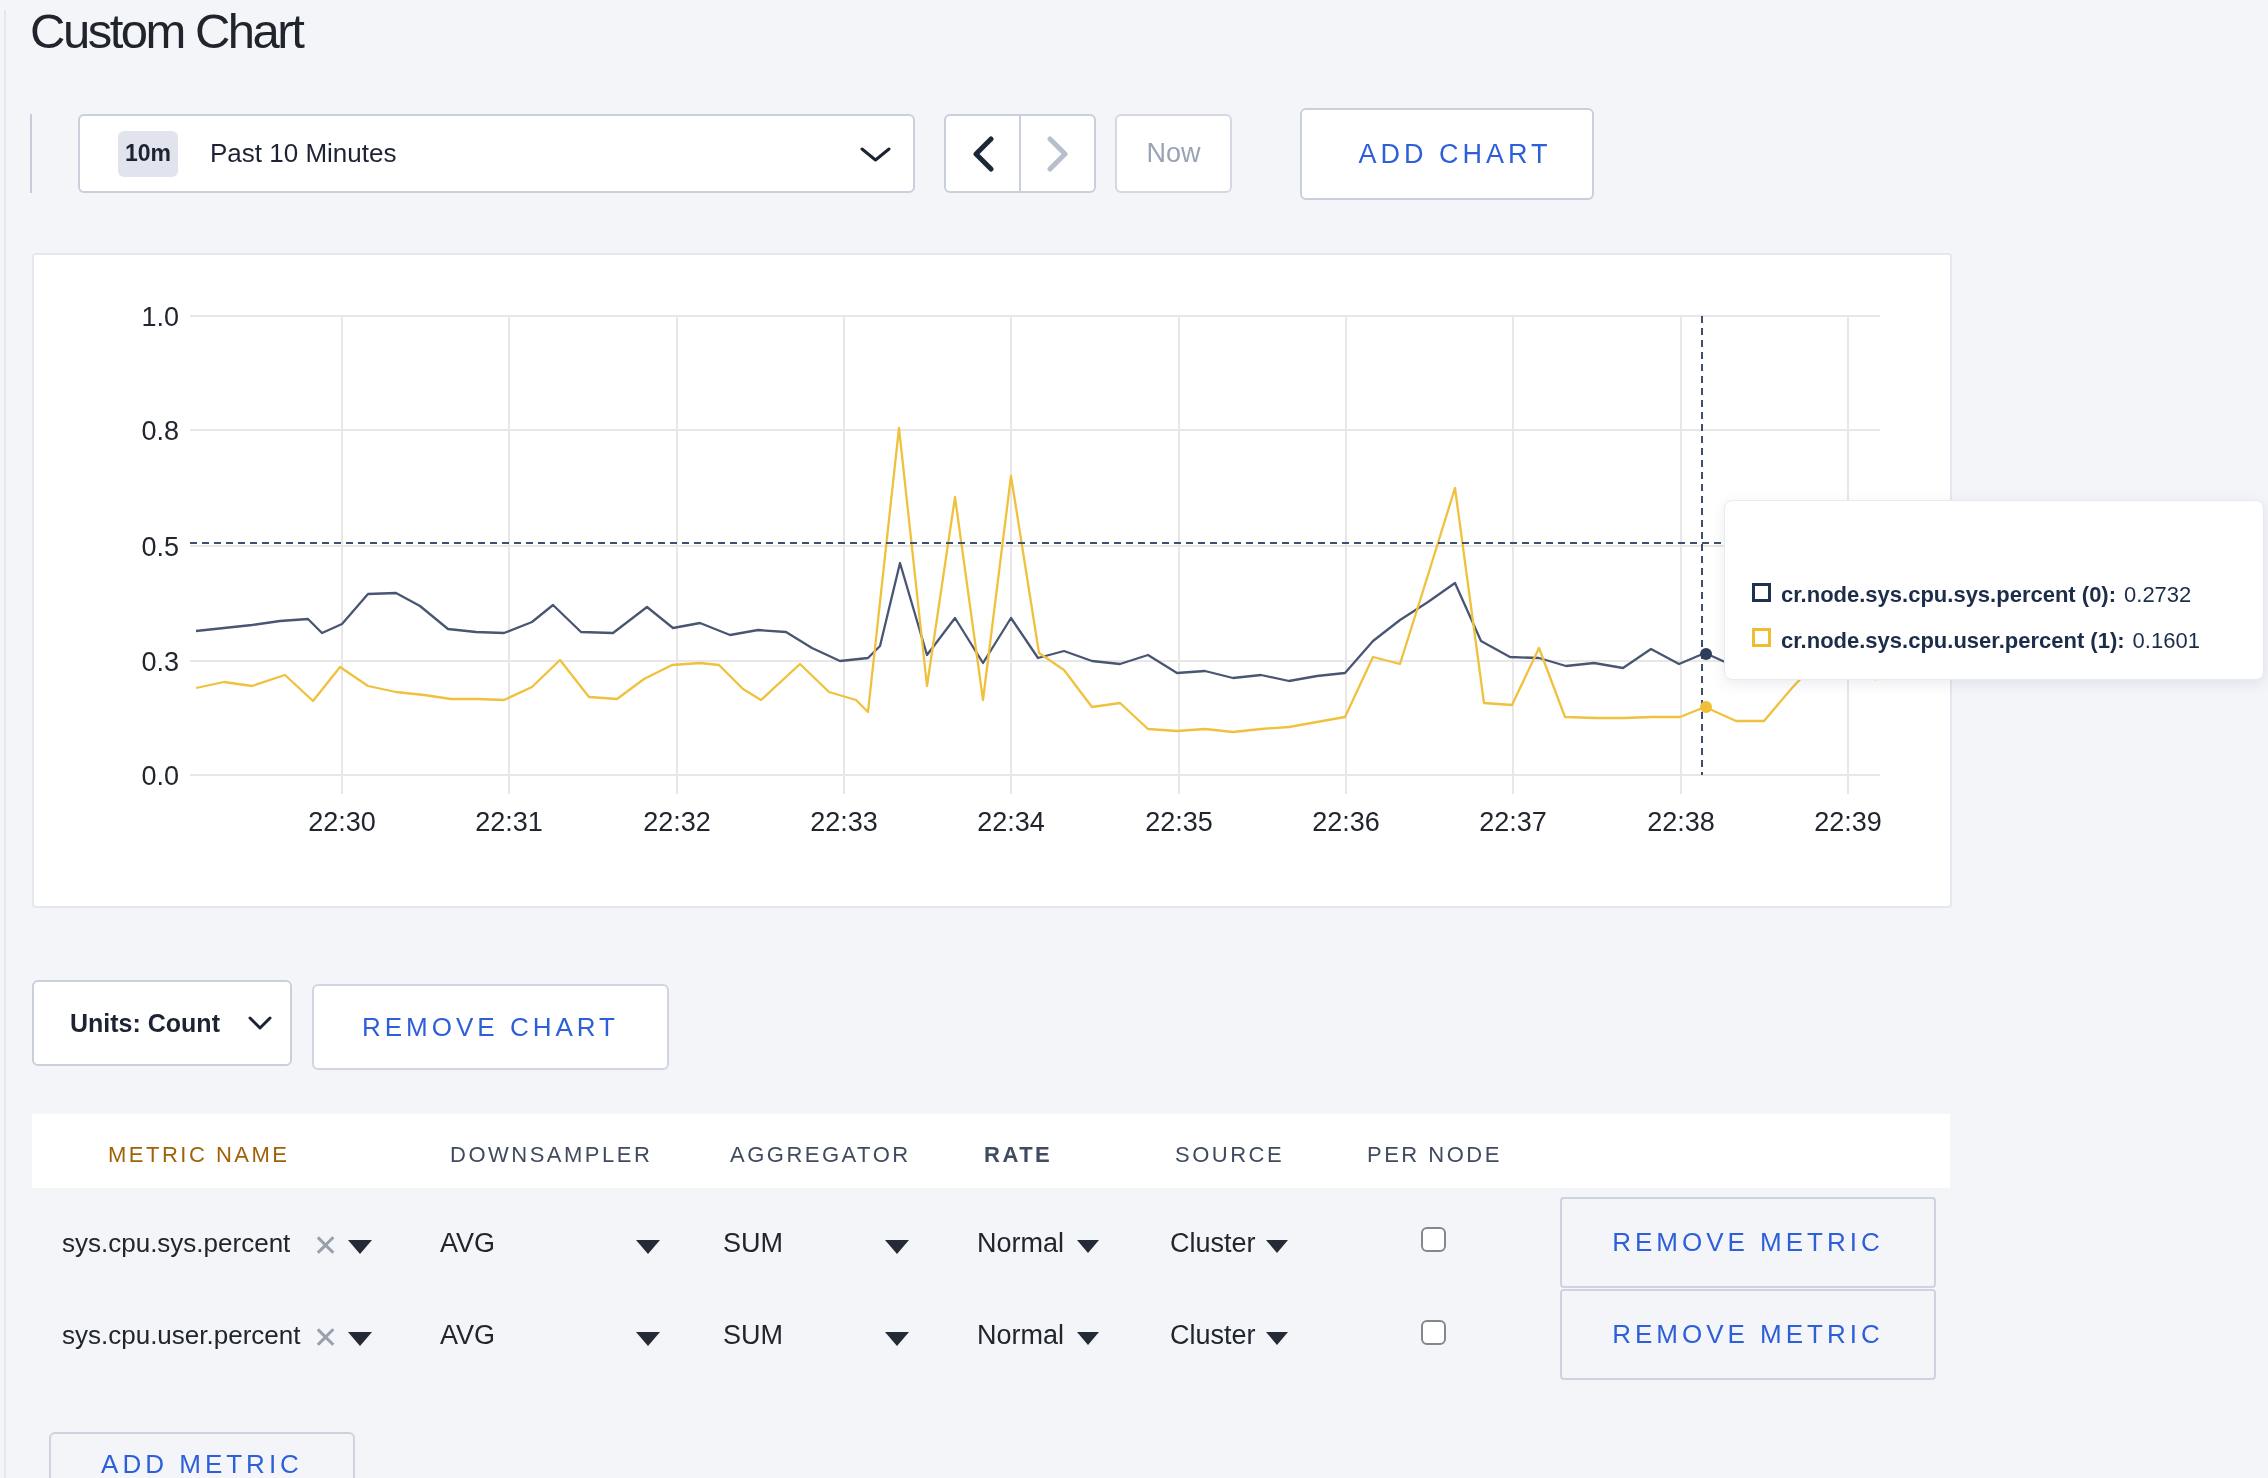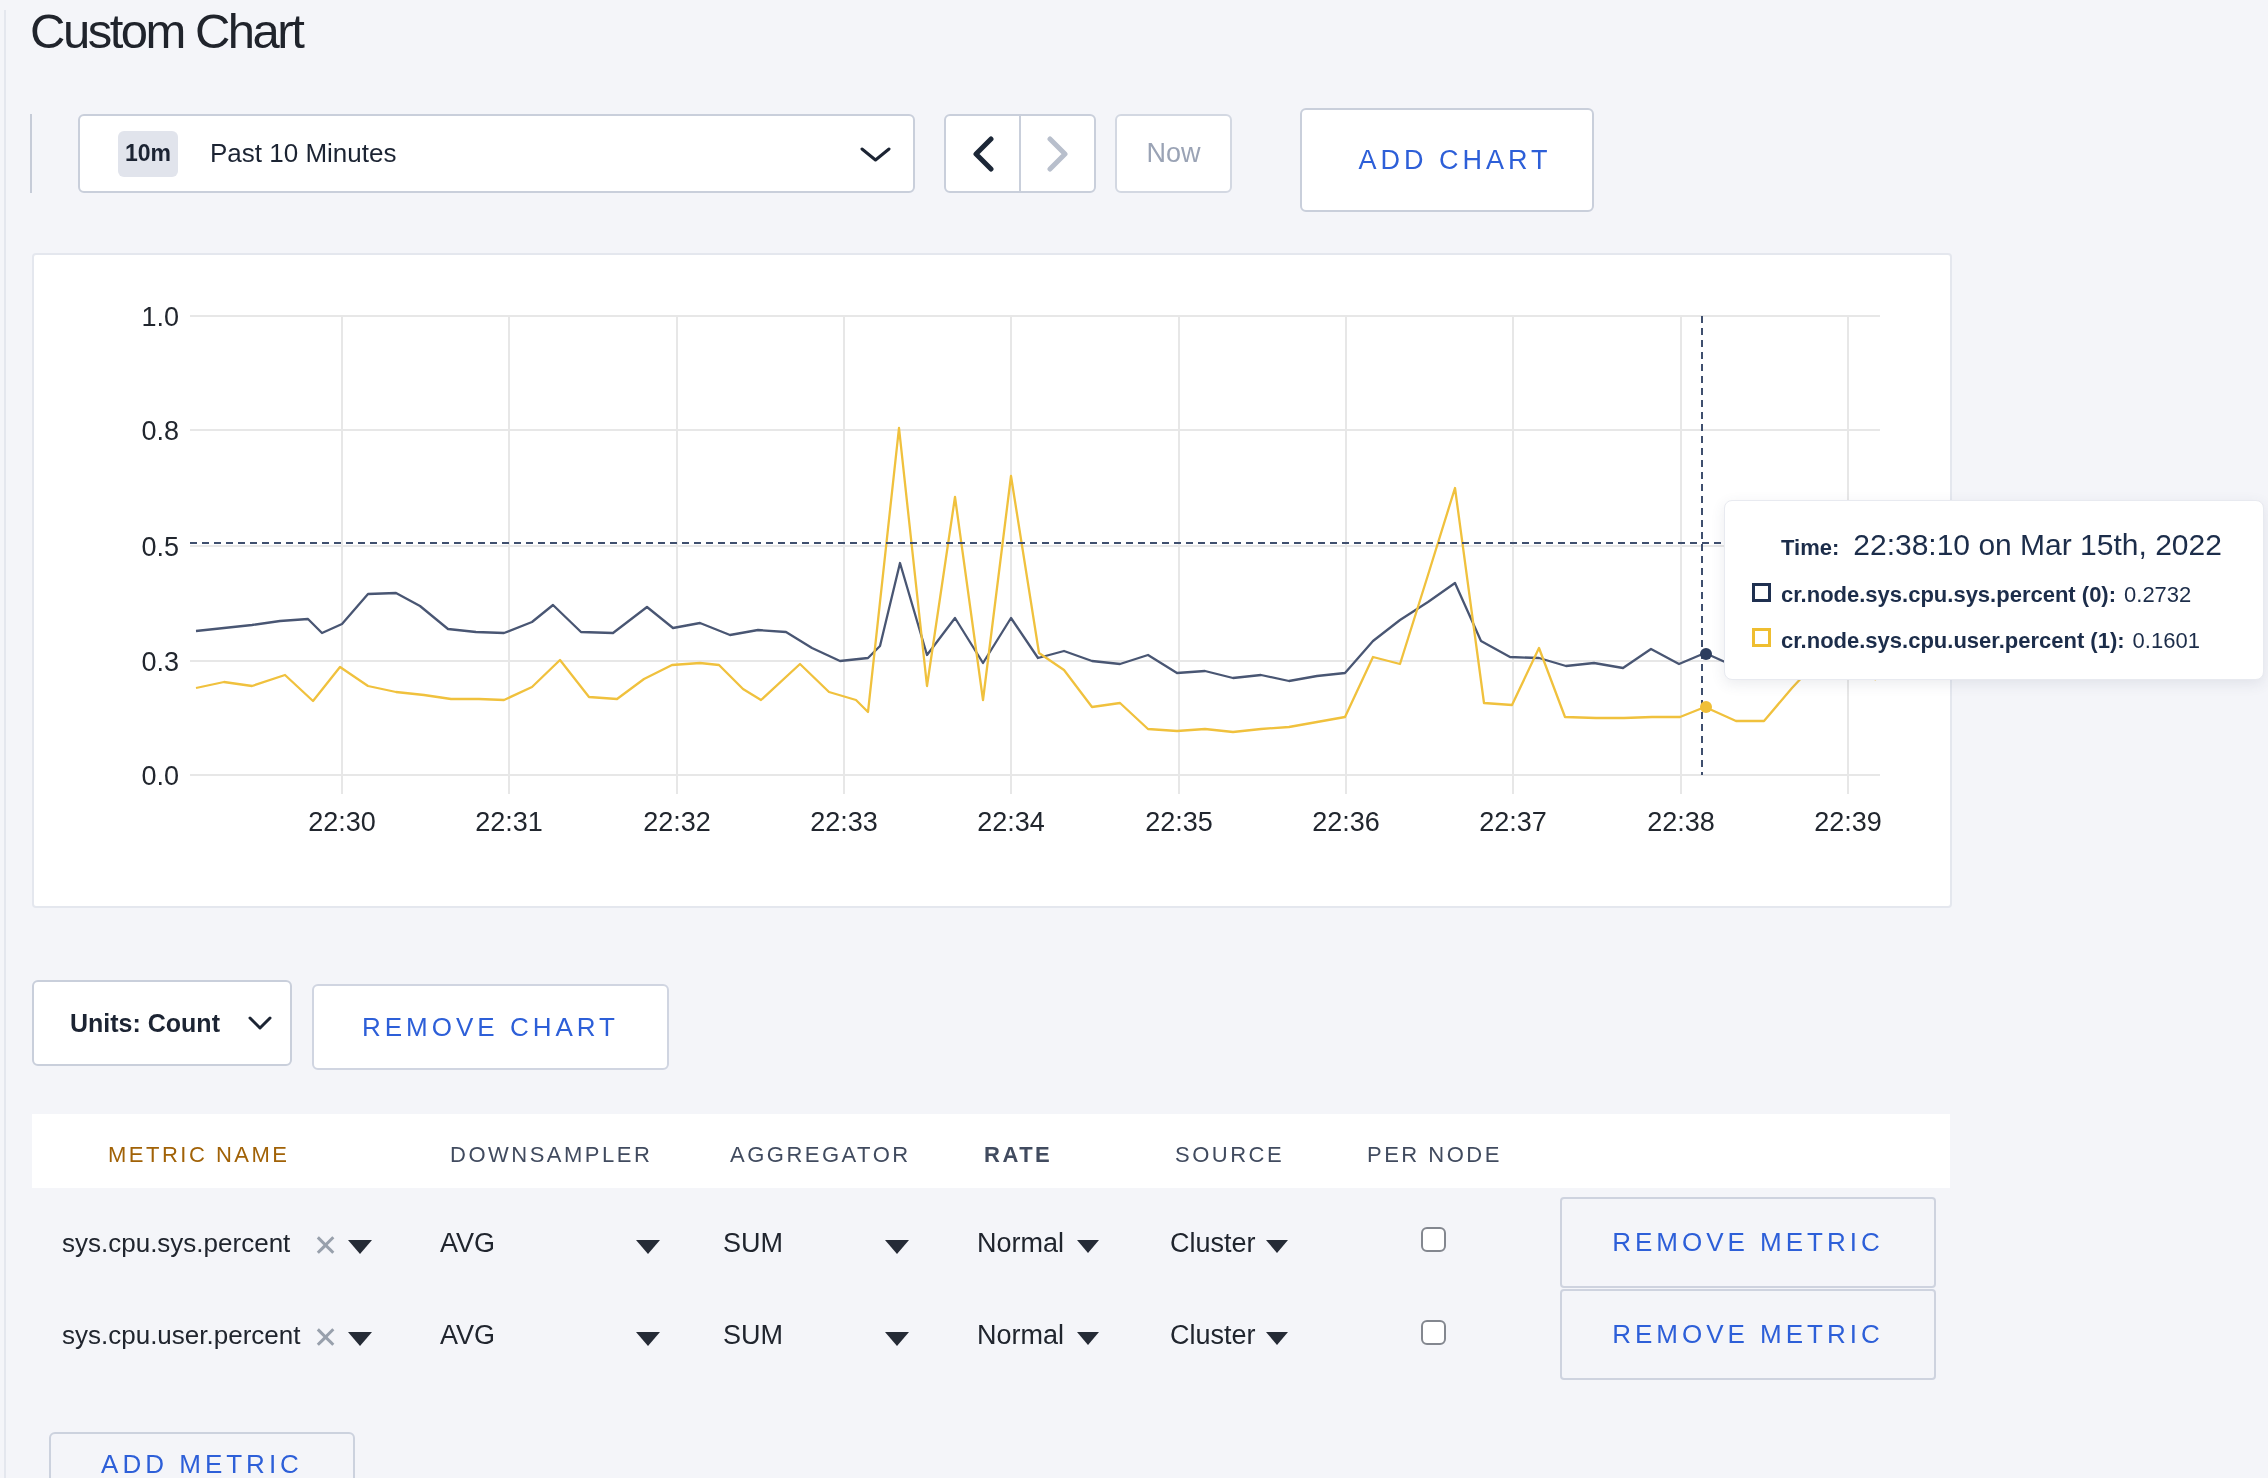--- a/index.html
+++ b/index.html
@@ -44,21 +44,21 @@
   <path d="M20 3 L5 18 L20 33" fill="none" stroke="#1c2737" stroke-width="5" stroke-linecap="round" stroke-linejoin="round"></path>
 </svg>
 <svg class="abs" style="left:1046px; top:136px;" width="24" height="36" viewBox="0 0 24 36">
   <path d="M4 3 L19 18 L4 33" fill="none" stroke="#b8bfcc" stroke-width="5" stroke-linecap="round" stroke-linejoin="round"></path>
 </svg>
 
 <div class="btn" style="left:1115px; top:114px; width:117px; height:79px; border-color:#d3d8e2;">
   <span style="font-size:27px; color:#9aa3b5;">Now</span>
 </div>
 
-<div class="btn" style="left:1300px; top:108px; width:294px; height:104px;padding-left:16px;">
+<div class="btn" style="left:1300px; top:108px; width:294px; height:92px;padding-left:16px;">
   <span class="blue" style="font-size:27px; letter-spacing:4px; font-weight:500;">ADD CHART</span>
 </div>
 
 <div class="abs" style="left:32px; top:253px; width:1920px; height:655px; background:#fff; border:2px solid #e4e7ee; border-radius:4px;"></div>
 
 <svg class="abs" style="left:0; top:0;" width="2268" height="1478" viewBox="0 0 2268 1478">
   <g stroke="#e7e7e7" stroke-width="2">
     <line x1="190" y1="316" x2="1880" y2="316"></line>
     <line x1="190" y1="430" x2="1880" y2="430"></line>
     <line x1="190" y1="546" x2="1880" y2="546"></line>
@@ -106,21 +106,20 @@
   <polyline fill="none" stroke="#f0c13d" stroke-width="2.3" stroke-linejoin="round" points="196,688 224,682 252,686 285,675 313,701 340,667 368,686 396,692 424,695 451,699 479,699 504,700 532,687 560,660 589,697 617,699 644,679 672,665 700,663 719,665 743,689 761,700 800,664 829,692 856,700 868,712 899,428 927,686 955,497 983,700 1011,476 1039,653 1064,670 1092,707 1120,703 1148,729 1177,731 1205,729 1233,732 1261,729 1289,727 1317,722 1345,717 1373,657 1400,664 1428,575 1455,488 1484,703 1512,705 1539,648 1565,717 1596,718 1624,718 1652,717 1680,717 1705,707 1736,721 1764,721 1792,688 1820,658 1848,640 1876,680"></polyline>
   <g stroke="#3f4f6e" stroke-width="2" stroke-dasharray="7 5">
     <line x1="1702" y1="316" x2="1702" y2="775"></line>
     <line x1="190" y1="543" x2="1880" y2="543"></line>
   </g>
   <circle cx="1706" cy="654" r="6" fill="#2c3d5e"></circle>
   <circle cx="1706" cy="707" r="6" fill="#f0bf38"></circle>
 </svg>
 
 <div class="abs" style="left:1724px; top:500px; width:540px; height:180px; background:#fff; border:1px solid #e8eaf0; border-radius:8px; box-shadow:0 4px 14px rgba(60,70,100,0.10); color:#1c2d4a; white-space:nowrap;">
-  <div class="abs" style="left:56px; top:27px; font-size:22px;"><span style="font-weight:bold;">Time:</span><span style="display:inline-block; width:14px;"></span><span style="font-size:30px;">22:38:10 on Mar 15th, 2022</span></div>
   <div class="abs" style="left:27px; top:82px; width:19px; height:19px; border:3px solid #1f3050;"></div>
   <div class="abs" style="left:56px; top:81px; font-size:22px;"><span style="font-weight:bold;">cr.node.sys.cpu.sys.percent (0):</span><span style="display:inline-block; width:8px;"></span><span>0.2732</span></div>
   <div class="abs" style="left:27px; top:127px; width:19px; height:19px; border:3px solid #efbe30;"></div>
   <div class="abs" style="left:56px; top:127px; font-size:22px;"><span style="font-weight:bold;">cr.node.sys.cpu.user.percent (1):</span><span style="display:inline-block; width:8px;"></span><span>0.1601</span></div>
 </div>
 
 <div class="btn" style="left:32px; top:980px; width:260px; height:86px; justify-content:flex-start;gap:14px;">
   <span style="margin-left:36px; font-size:25px; font-weight:bold; color:#1c2433;">Units: Count</span>
   <svg style="margin-left:14px;" width="24" height="14" viewBox="0 0 24 14">
     <path d="M2 2 L12 12 L22 2" fill="none" stroke="#1c2433" stroke-width="3" stroke-linecap="round" stroke-linejoin="round"></path>

